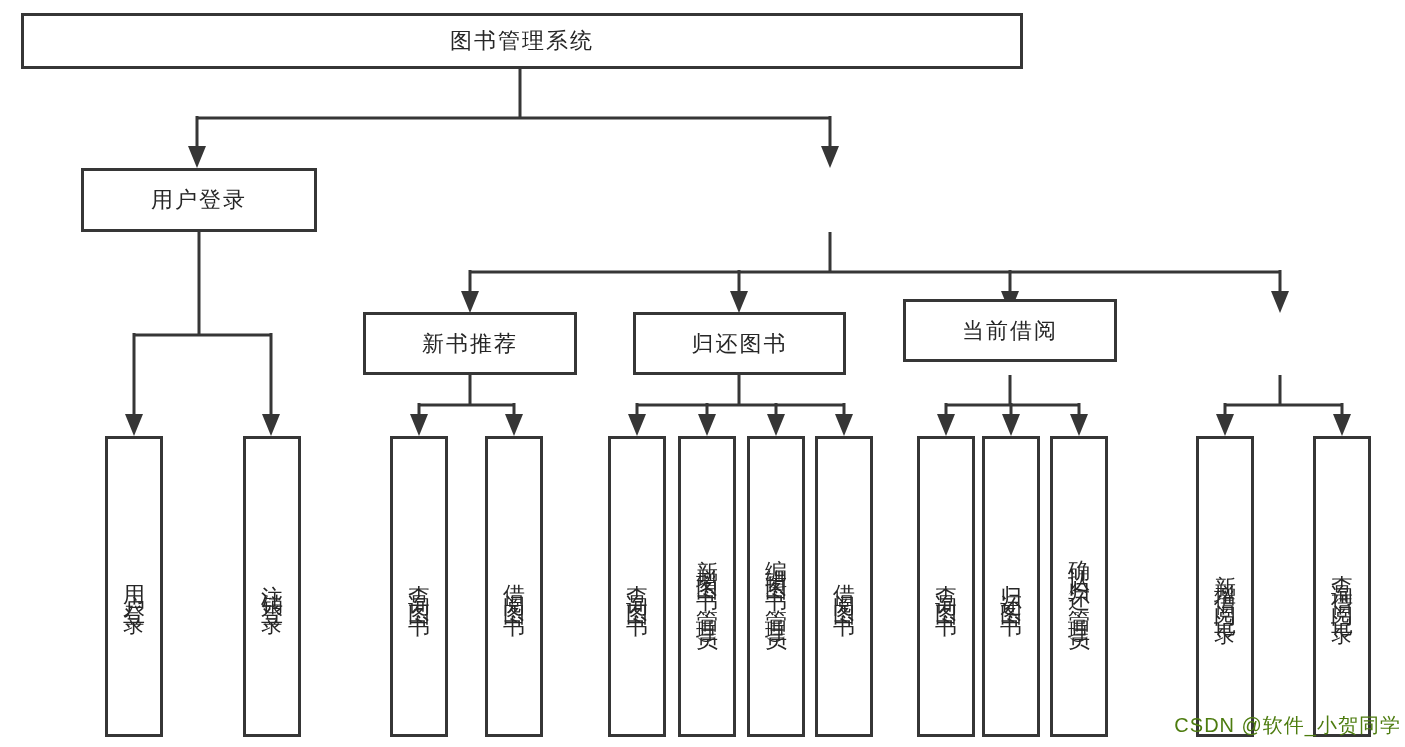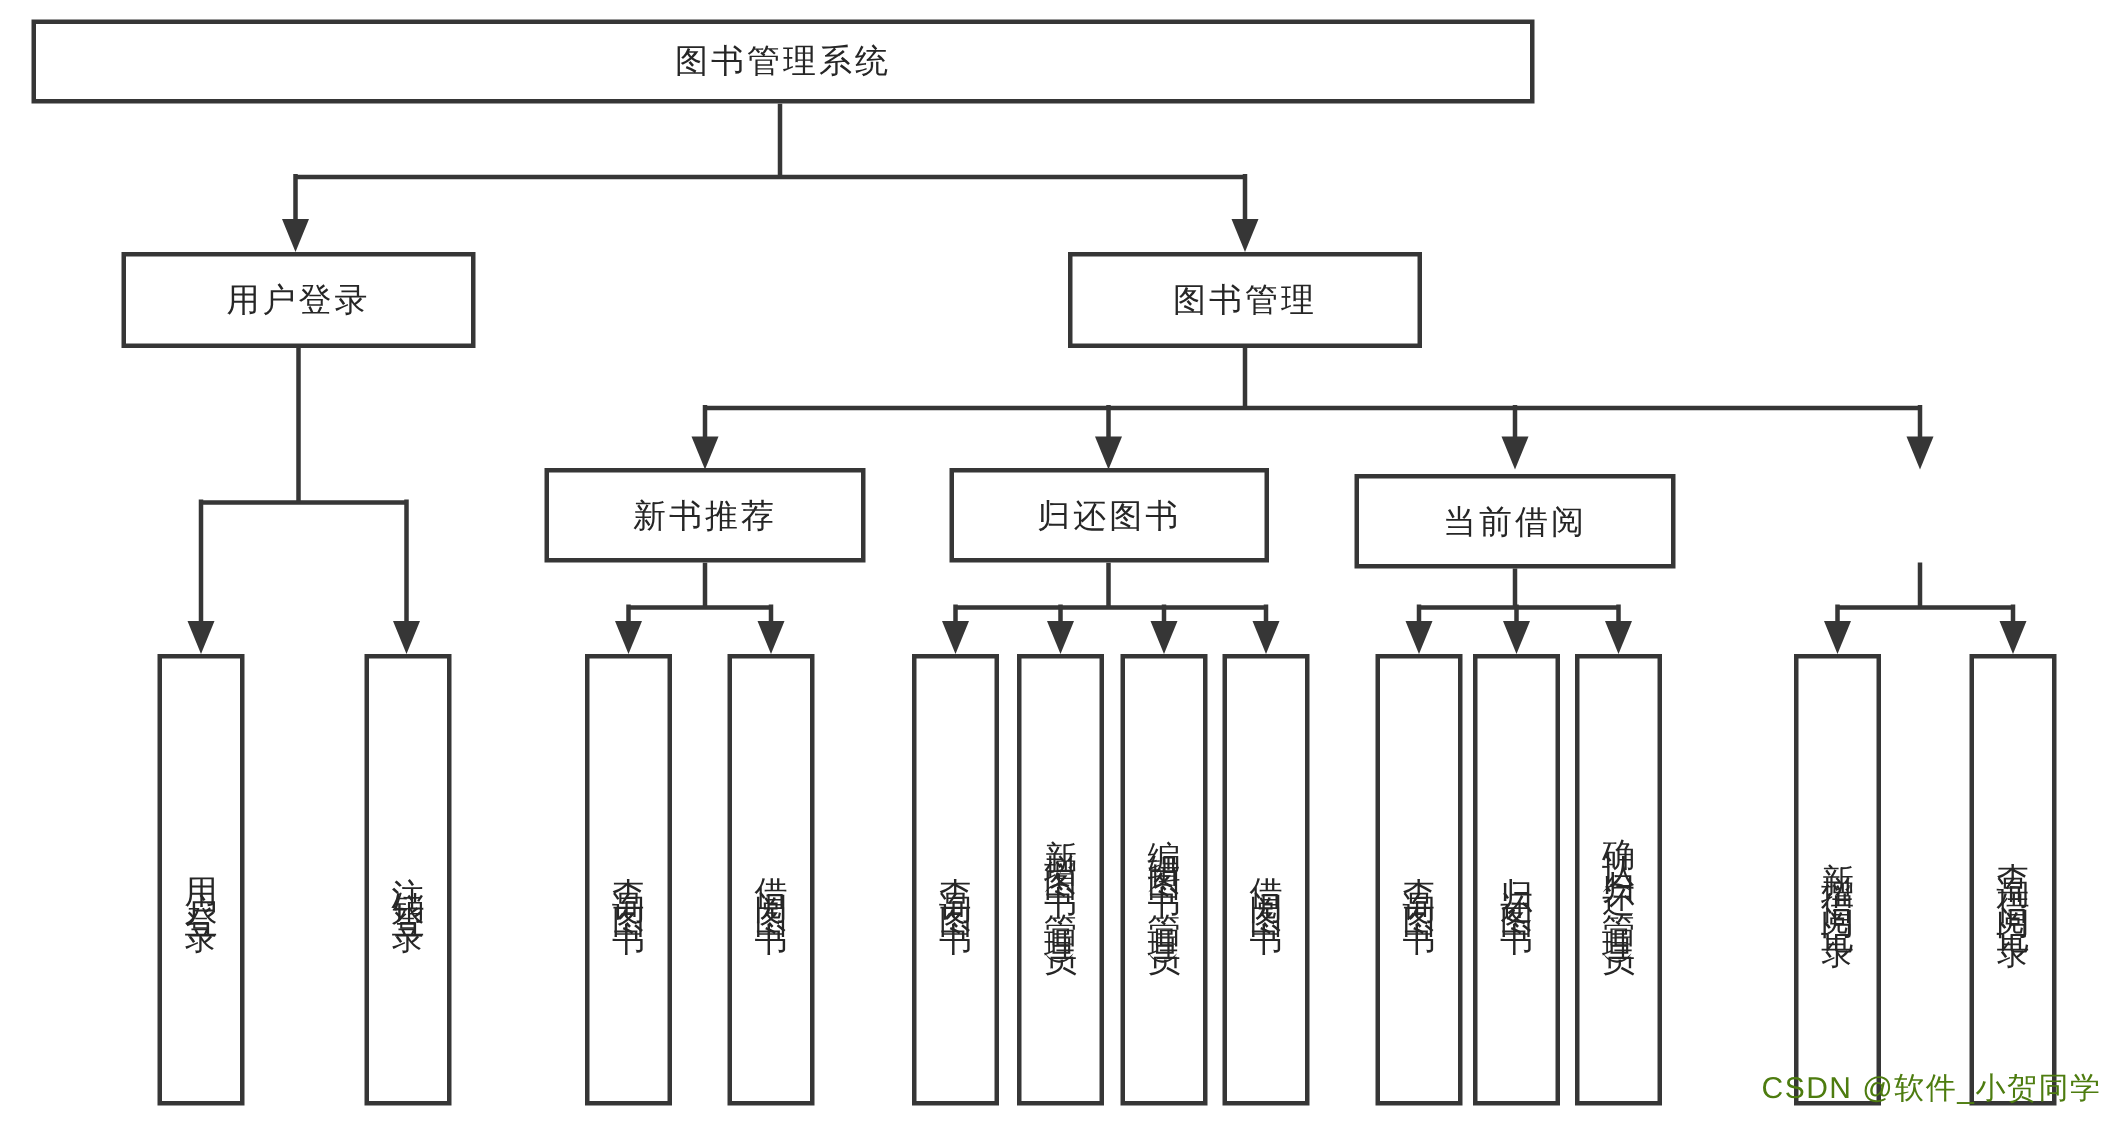--- a/index.html
+++ b/index.html
@@ -102,31 +102,28 @@
     </g>
   </svg>
 
   <div class="node hnode" style="left:21px; top:13px; width:1002px; height:56px;">
     <span>图书管理系统</span>
   </div>
 
   <div class="node hnode" style="left:81px; top:168px; width:236px; height:64px;">
     <span>用户登录</span>
   </div>
-  <div class="node hnode" style="left:712px; top:168px; width:236px; height:64px;">
-    <span>图书管理</span>
-  </div>
 
   <div class="node hnode" style="left:363px; top:312px; width:214px; height:63px;">
     <span>新书推荐</span>
   </div>
   <div class="node hnode" style="left:633px; top:312px; width:213px; height:63px;">
     <span>归还图书</span>
   </div>
-  <div class="node hnode" style="left:903px; top:316px; width:214px; height:63px;">
+  <div class="node hnode" style="left:903px; top:299px; width:214px; height:63px;">
     <span>当前借阅</span>
   </div>
 
   <div class="node vnode" style="left:105px; top:436px; width:58px; height:301px;">
     <span>用户登录</span>
   </div>
   <div class="node vnode" style="left:243px; top:436px; width:58px; height:301px;">
     <span>注销登录</span>
   </div>
 

